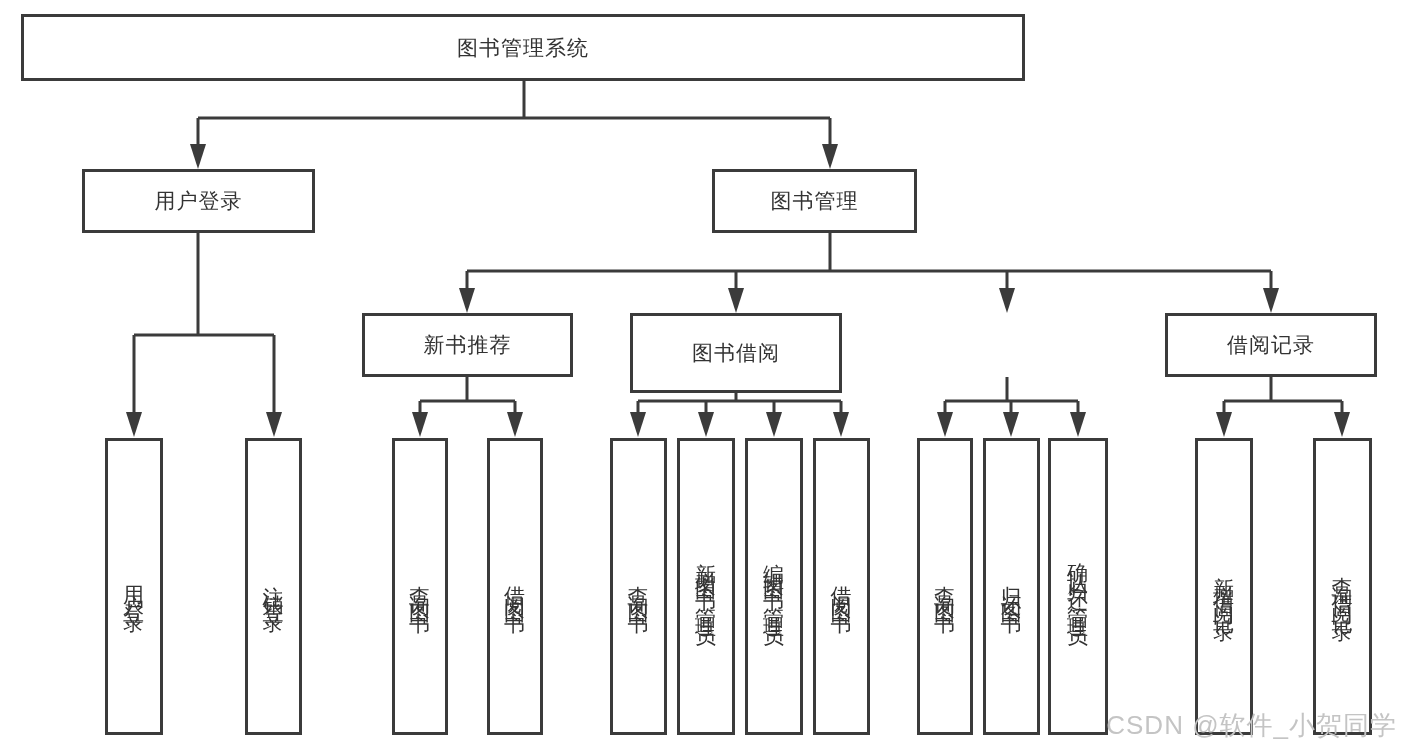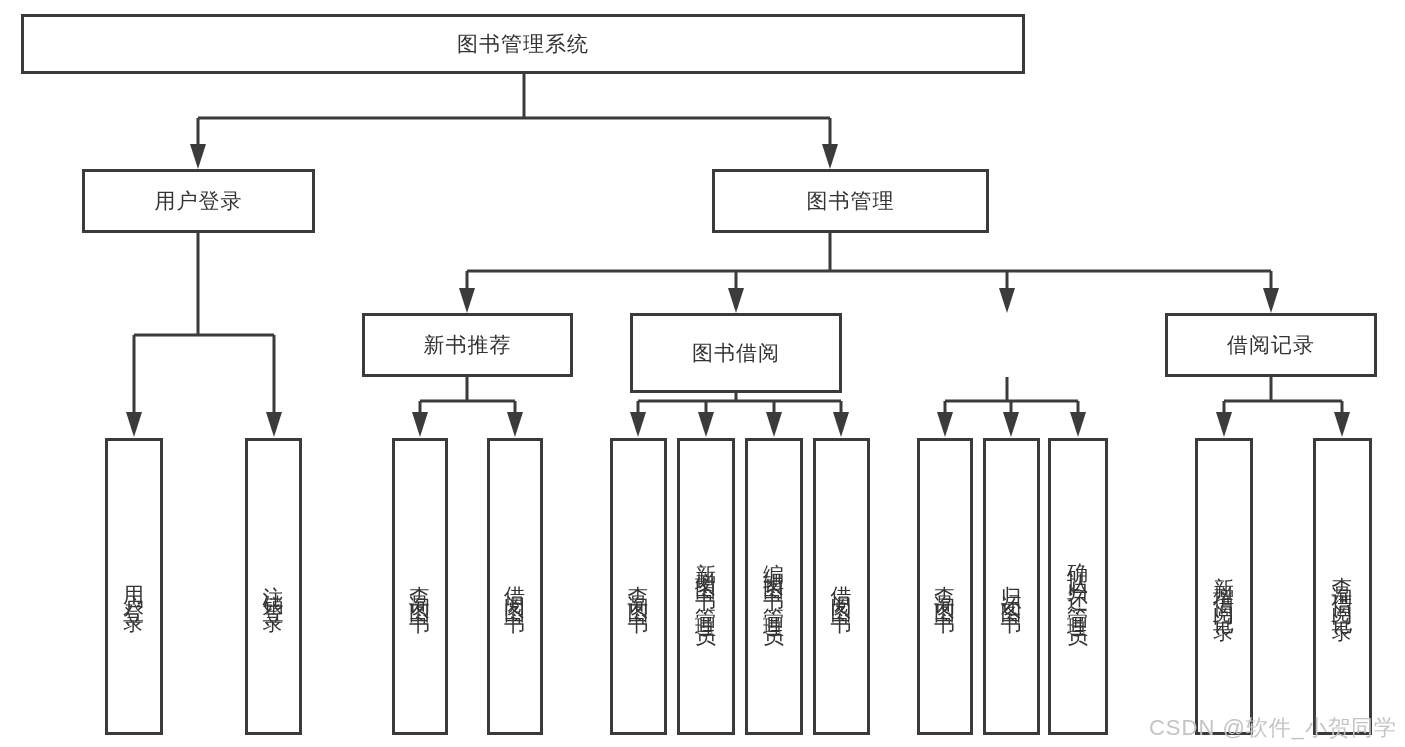--- a/index.html
+++ b/index.html
@@ -44,21 +44,21 @@
     text-orientation: mixed;
     font-size: 21px;
     letter-spacing: 9px;
     line-height: 1;
     white-space: nowrap;
   }
   .watermark {
     position: absolute;
     right: 8px;
     bottom: 4px;
-    font-size: 22px;
+    font-size: 26px;
     color: #c4c4c4;
     z-index: 2;
     white-space: nowrap;
     letter-spacing: 1px;
   }
 </style>
 </head>
 <body>
 
 <div class="canvas">
@@ -105,28 +105,28 @@
 
       <polygon points="937,412 953,412 945,437"></polygon>
       <polygon points="1003,412 1019,412 1011,437"></polygon>
       <polygon points="1070,412 1086,412 1078,437"></polygon>
 
       <polygon points="1216,412 1232,412 1224,437"></polygon>
       <polygon points="1334,412 1350,412 1342,437"></polygon>
     </g>
   </svg>
 
-  <div class="node hbox" style="left:21px; top:14px; width:1004px; height:60px;">
+  <div class="node hbox" style="left:21px; top:14px; width:1004px; height:67px;">
     <span>图书管理系统</span>
   </div>
 
   <div class="node hbox" style="left:82px; top:169px; width:233px; height:64px;">
     <span>用户登录</span>
   </div>
-  <div class="node hbox" style="left:712px; top:169px; width:277px; height:64px;">
+  <div class="node hbox" style="left:712px; top:169px; width:205px; height:64px;">
     <span>图书管理</span>
   </div>
 
   <div class="node hbox" style="left:362px; top:313px; width:211px; height:64px;">
     <span>新书推荐</span>
   </div>
   <div class="node hbox" style="left:630px; top:313px; width:212px; height:80px;">
     <span>图书借阅</span>
   </div>
   <div class="node hbox" style="left:1165px; top:313px; width:212px; height:64px;">

